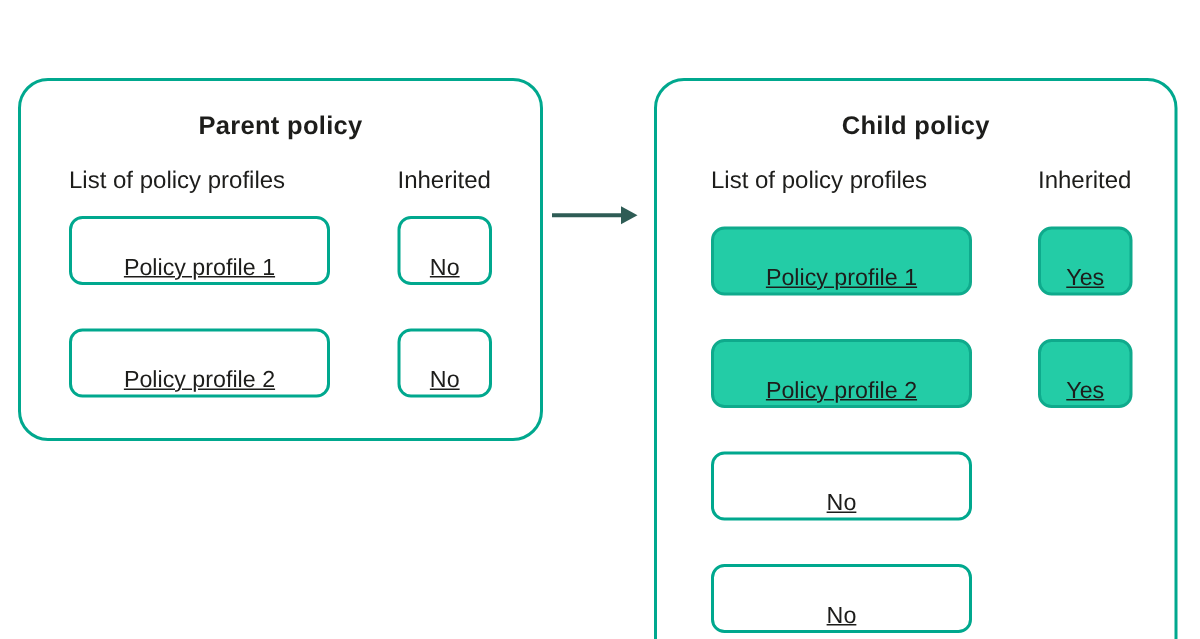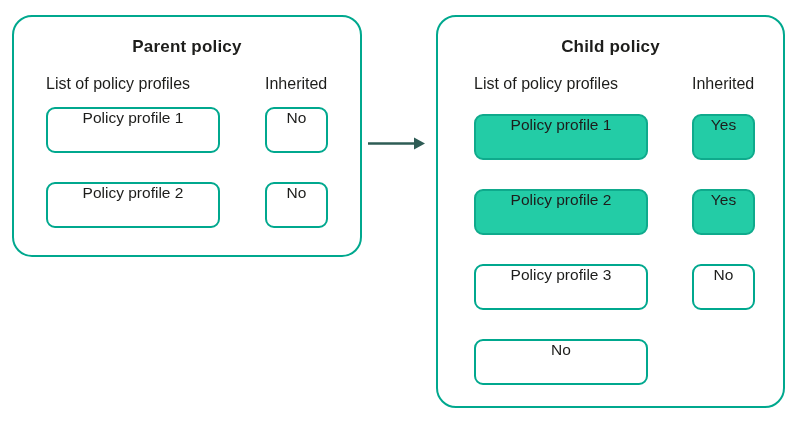--- a/index.html
+++ b/index.html
@@ -21,20 +21,21 @@
     width: 800px;
     height: 426px;
     background: var(--bg);
     overflow: hidden;
   }
   .panel {
     position: absolute;
     background: var(--bg);
     border: 2px solid var(--teal-border);
     border-radius: 20px;
+    margin-top: 37px;
   }
   .panel.parent { left: 12px; top: 15px; width: 350px; height: 242px; }
   .panel.child  { left: 436px; top: 15px; width: 349px; height: 393px; }
   .panel-title {
     margin-top: 19px;
     text-align: center;
     font-size: 17px;
     font-weight: bold;
     line-height: 21px;
     letter-spacing: 0.2px;
@@ -63,24 +64,25 @@
     align-items: center;
   }
   .panel.parent .row { grid-template-columns: 174px 63px; column-gap: 45px; }
   .panel.child  .row { grid-template-columns: 174px 63px; column-gap: 44px; }
   .profile-box, .inherited-box {
     height: 46px;
     border: 2px solid var(--teal-border);
     border-radius: 9px;
     background: var(--bg);
     display: flex;
-    align-items: flex-start;
+    align-items: flex-end;
     justify-content: center;
     font-size: 15.5px;
     white-space: nowrap;
+    text-decoration: underline;
   }
   .row.filled .profile-box,
   .row.filled .inherited-box {
     background: var(--green-fill);
     border-color: var(--green-fill-border);
   }
   .arrow {
     position: absolute;
     left: 366px;
     top: 136px;
@@ -141,23 +143,20 @@
       </div>
       <div class="row filled">
         <div class="profile-box">
           <span>Policy profile 2</span>
         </div>
         <div class="inherited-box">
           <span>Yes</span>
         </div>
       </div>
       <div class="row">
-        <div class="profile-box">
-          <span>Policy profile 3</span>
-        </div>
         <div class="inherited-box">
           <span>No</span>
         </div>
       </div>
       <div class="row">
         <div class="inherited-box">
           <span>No</span>
         </div>
       </div>
     </div>

